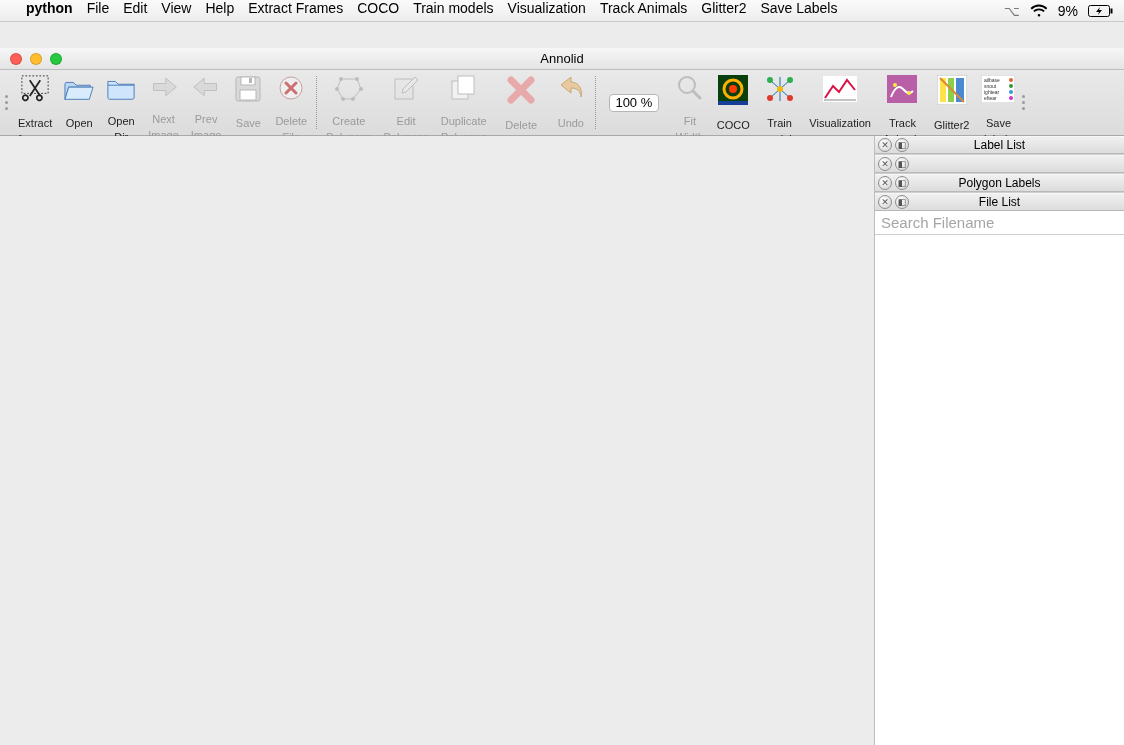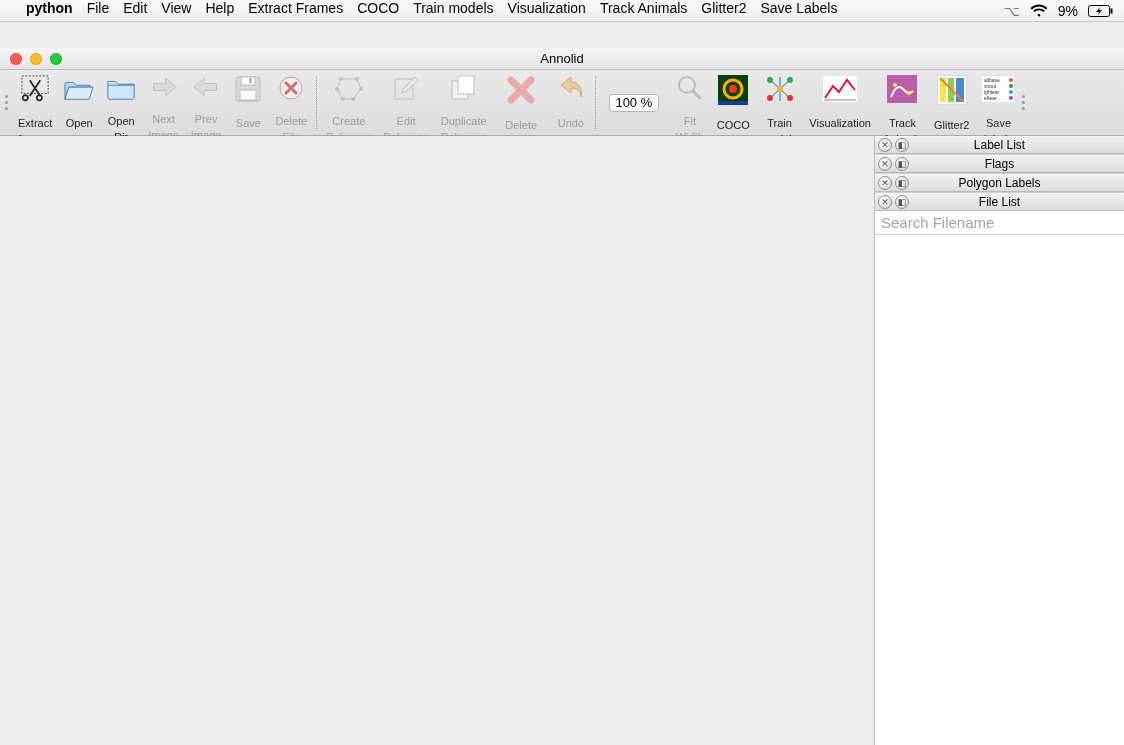--- a/index.html
+++ b/index.html
@@ -509,21 +509,20 @@
         <span class="ctrl">◧</span>
         <span class="title">Label List</span>
       </div>
       <div class="pane-body"></div>
     </div>
 
     <div class="pane" id="pane-flags">
       <div class="pane-head">
         <span class="ctrl">✕</span>
         <span class="ctrl">◧</span>
-        <span class="title">Flags</span>
       </div>
       <div class="pane-body"></div>
     </div>
 
     <div class="pane" id="pane-polylbl">
       <div class="pane-head">
         <span class="ctrl">✕</span>
         <span class="ctrl">◧</span>
         <span class="title">Polygon Labels</span>
       </div>

